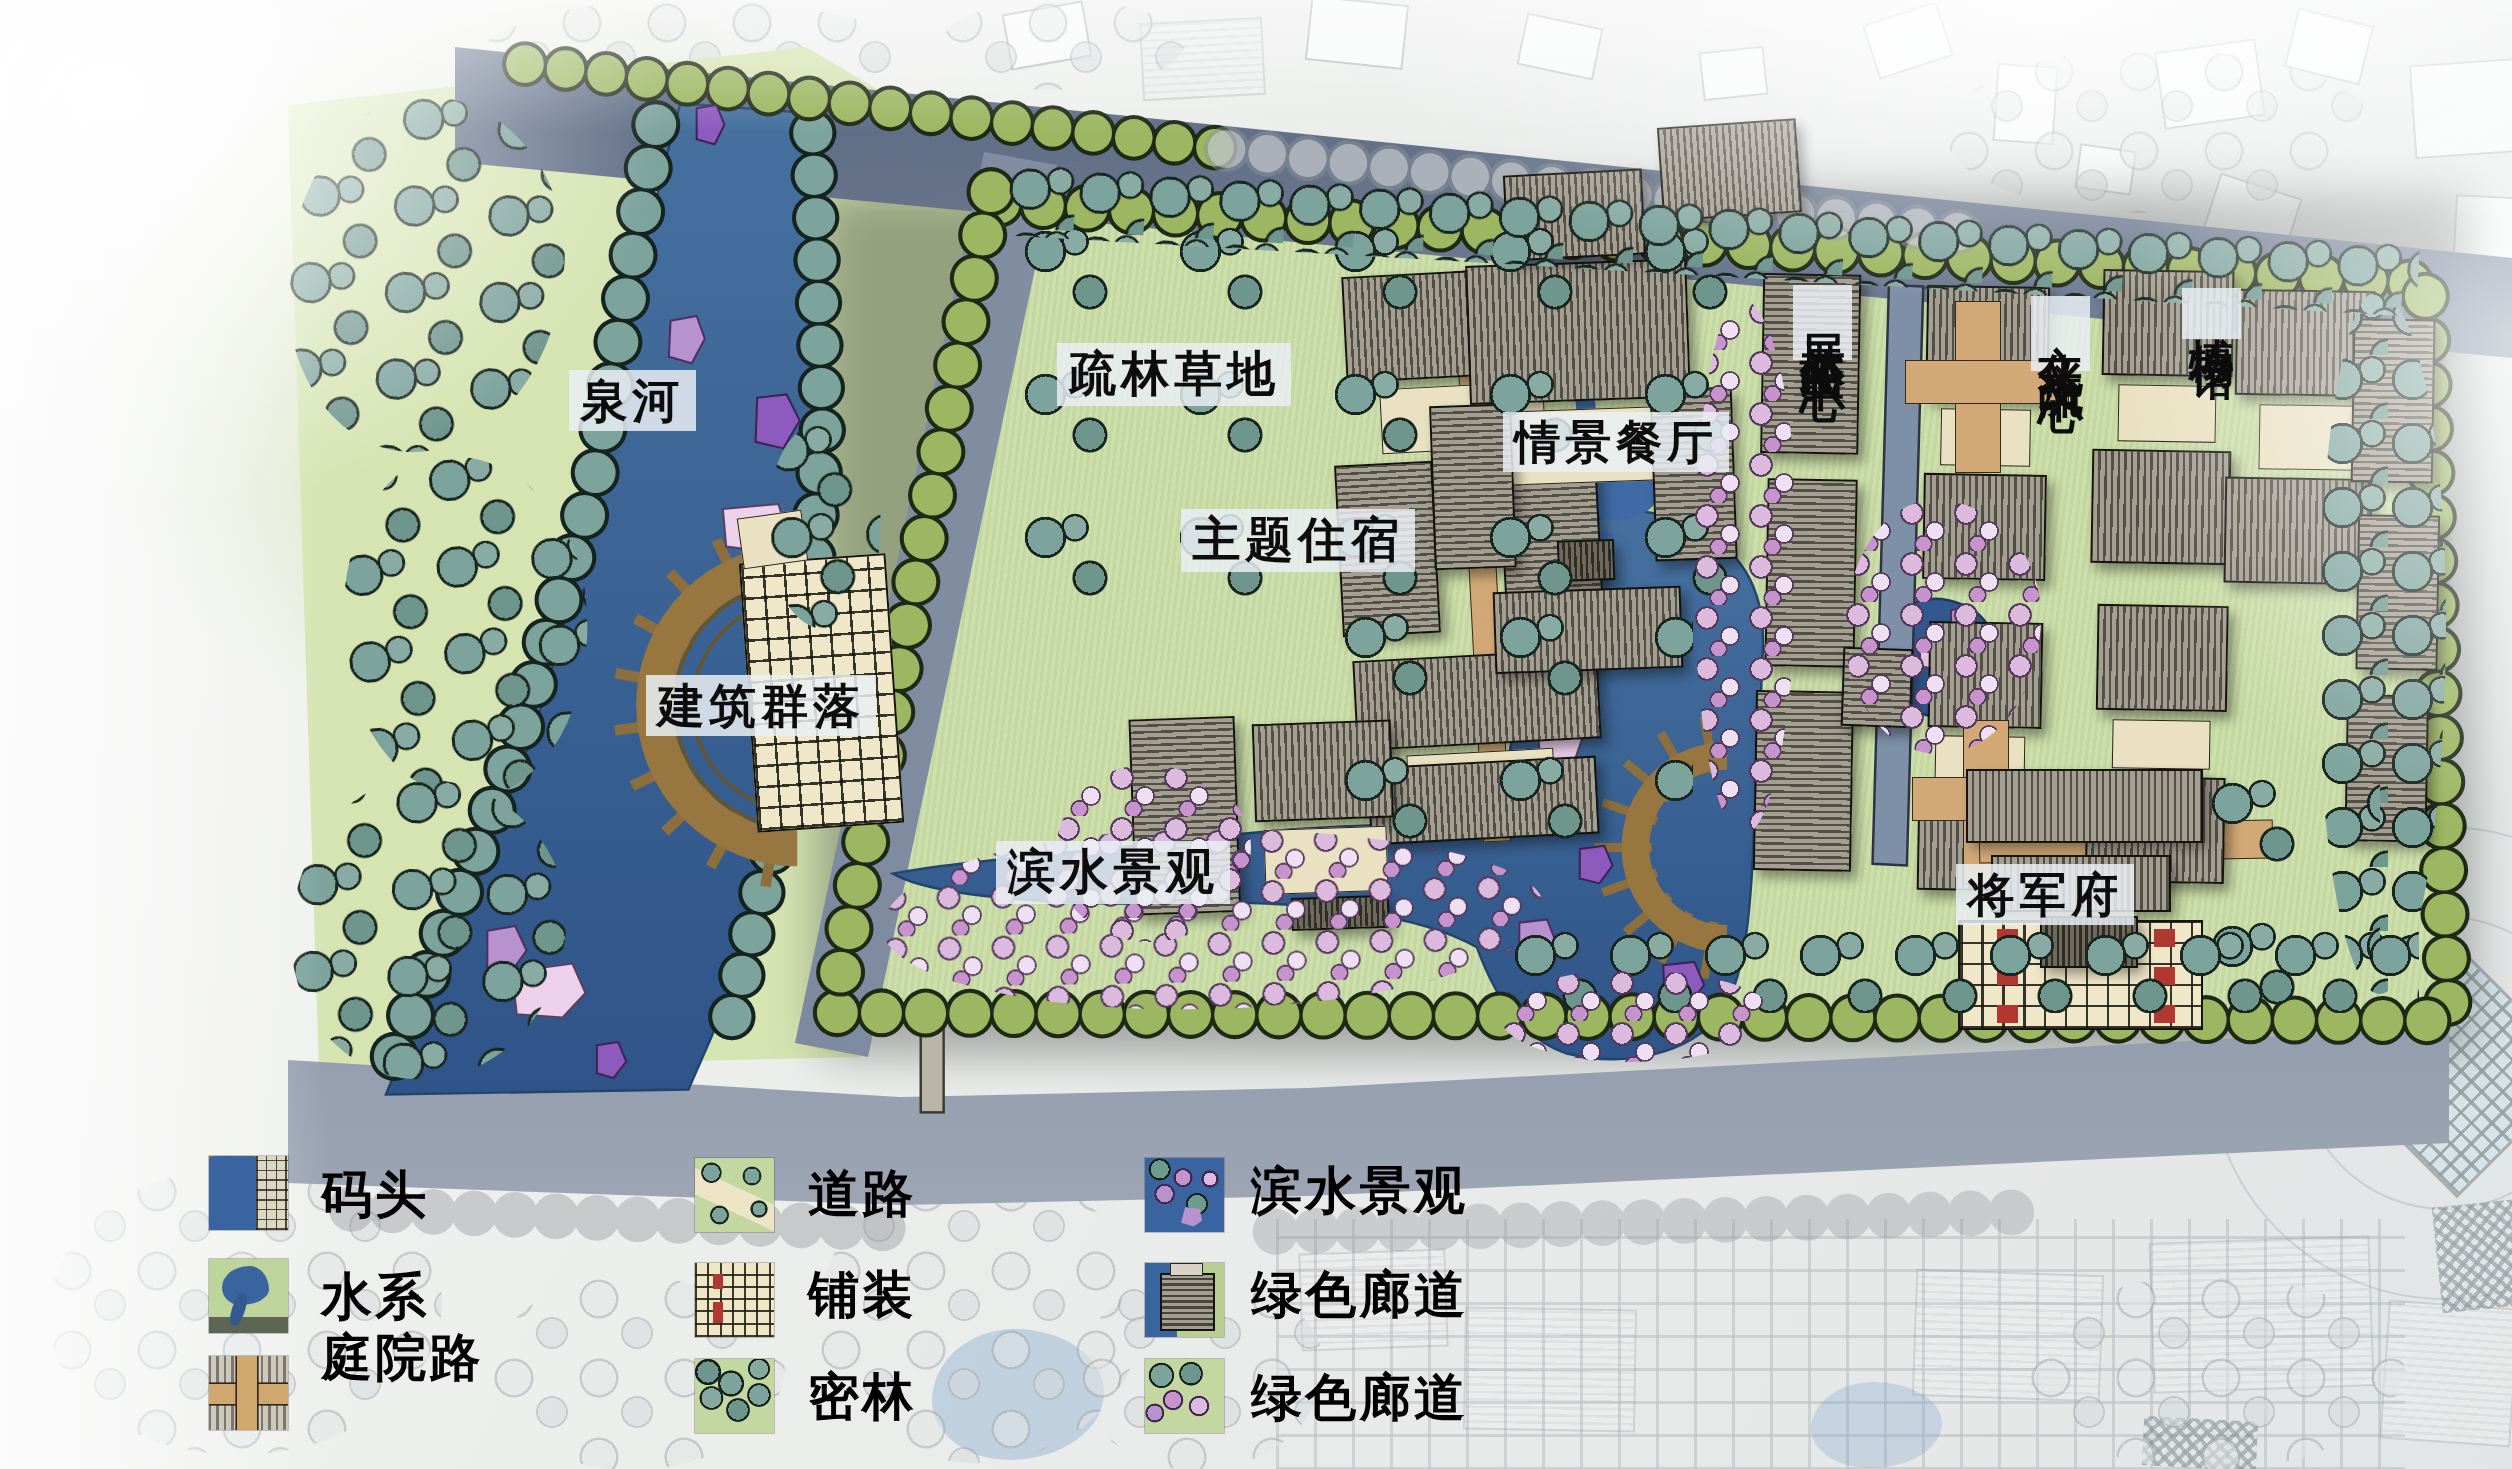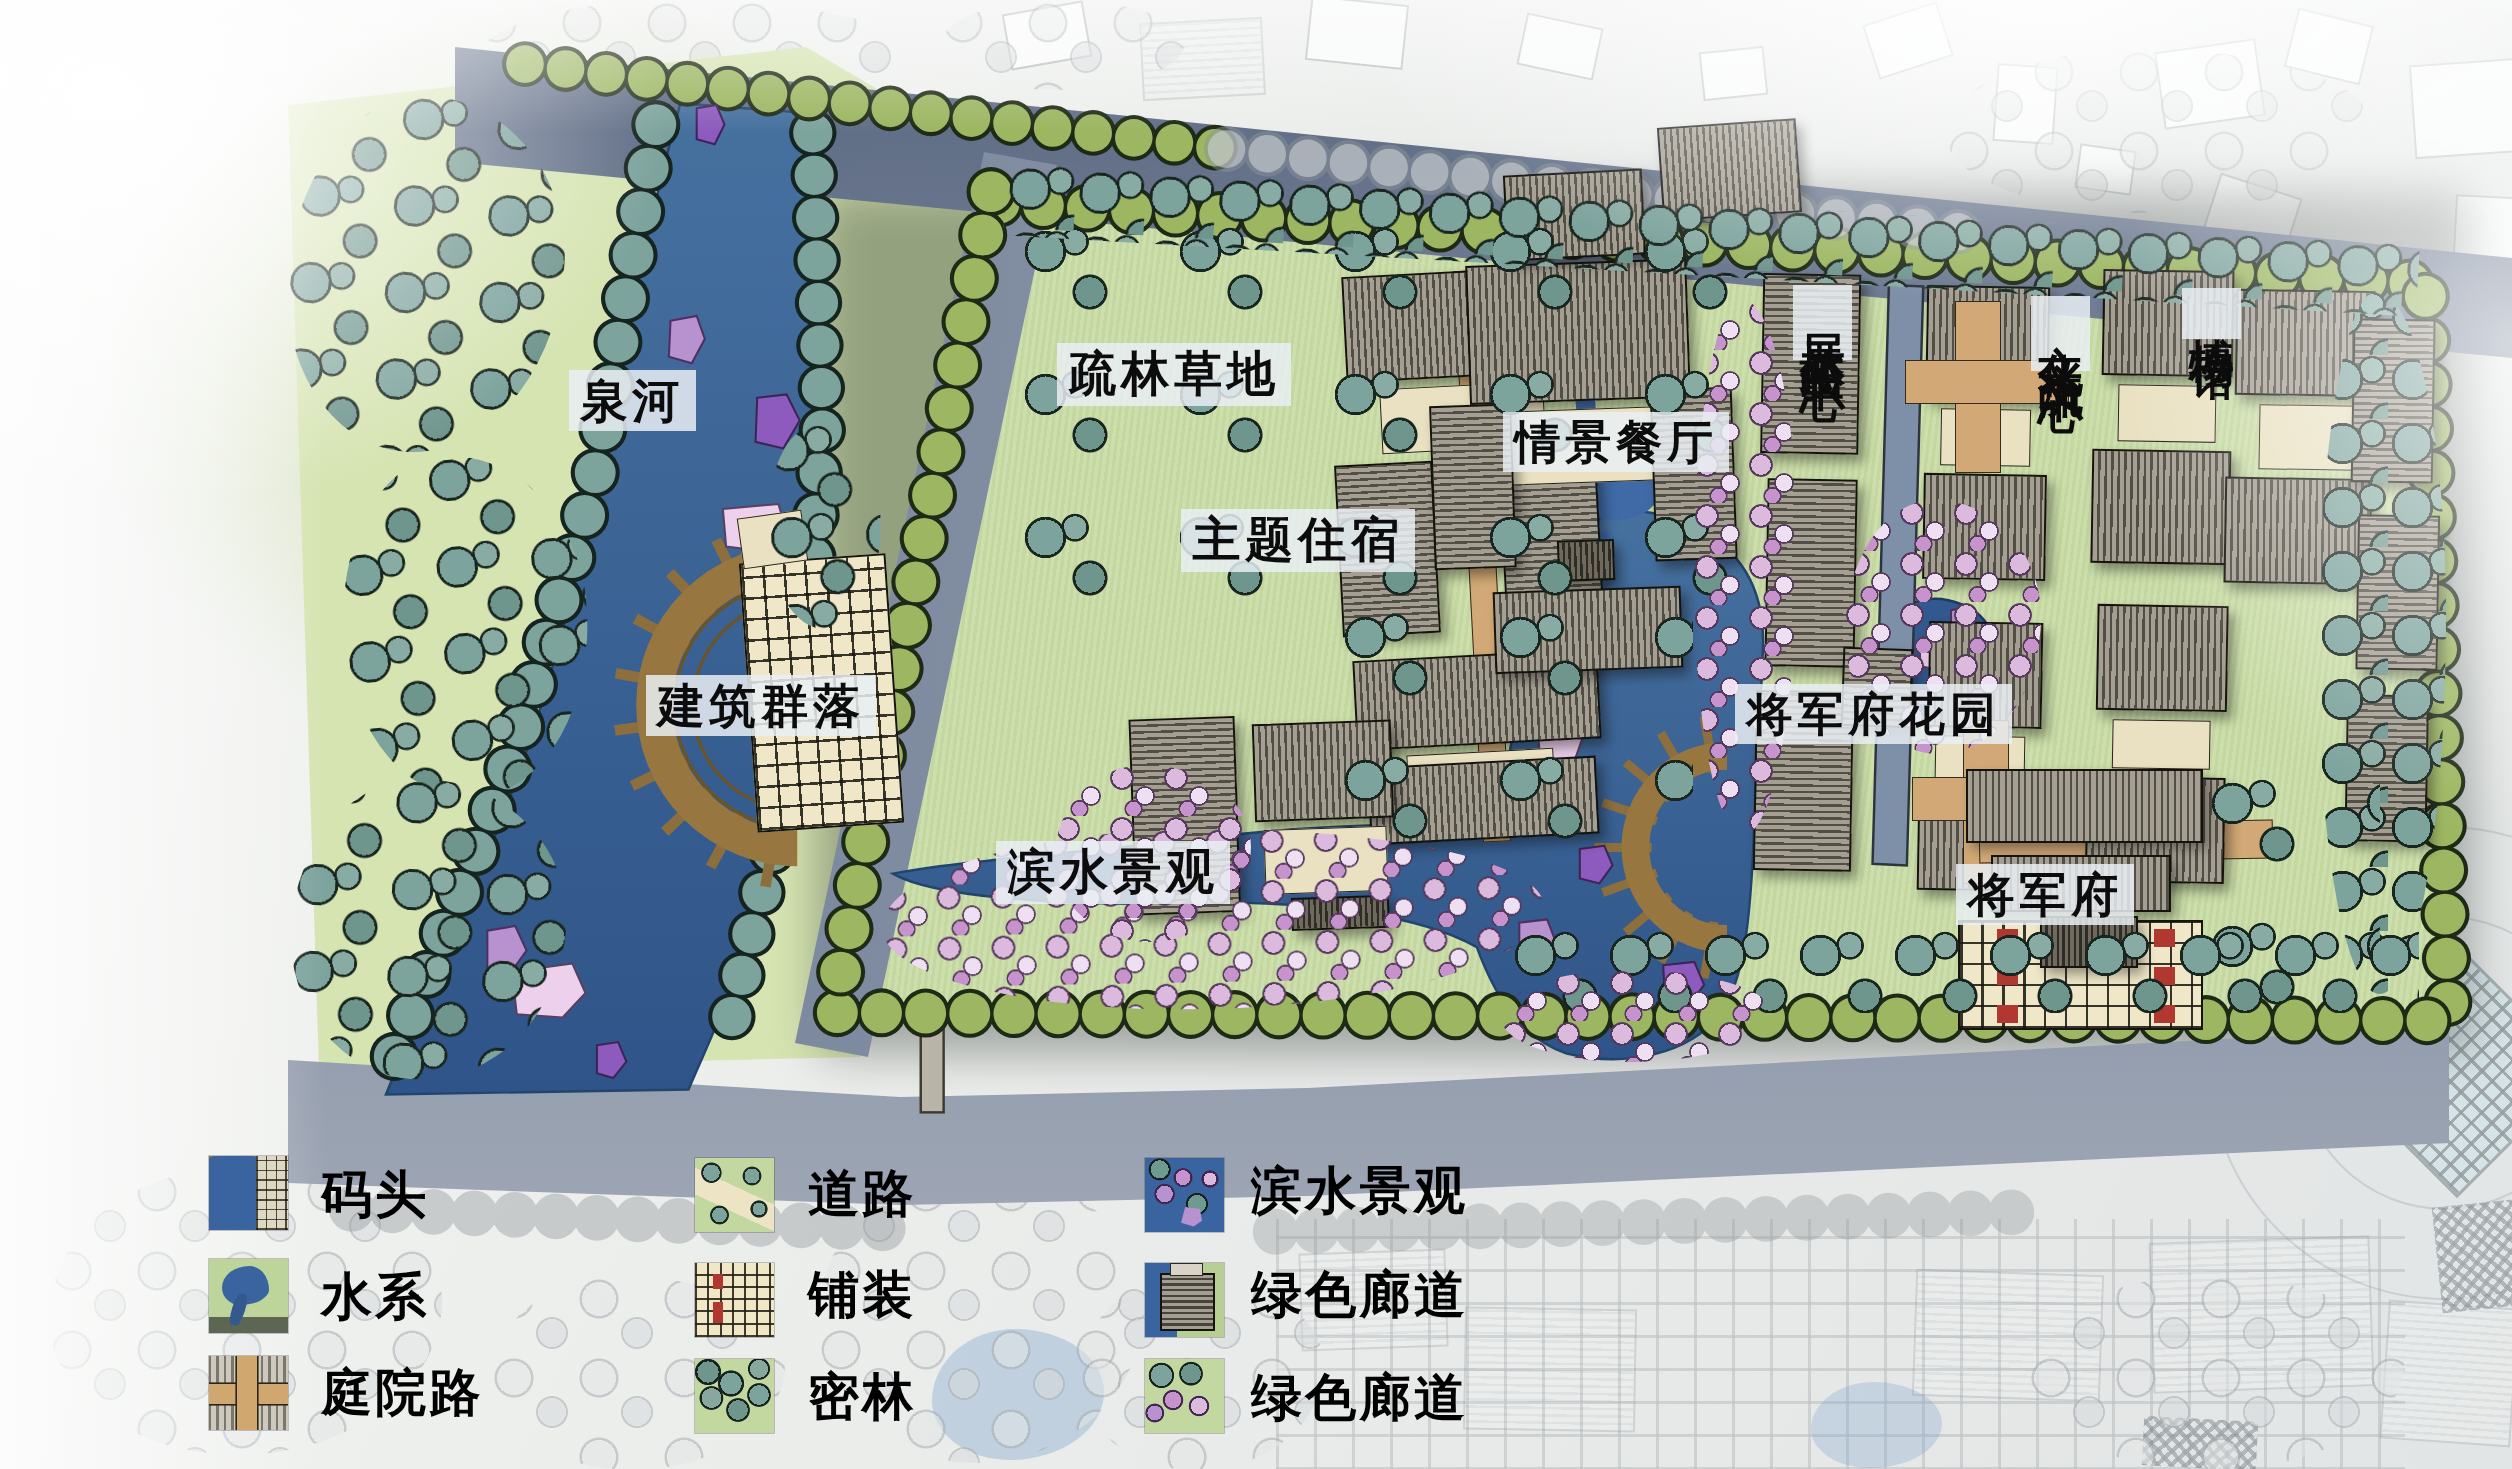--- a/index.html
+++ b/index.html
@@ -380,30 +380,29 @@
 
   <div class="lbl" style="left:569px;top:370px">泉河</div>
   <div class="lbl" style="left:646px;top:675px">建筑群落</div>
   <div class="lbl s54" style="left:1057px;top:343px">疏林草地</div>
   <div class="lbl s54" style="left:1181px;top:509px">主题住宿</div>
   <div class="lbl s56" style="left:1503px;top:412px">情景餐厅</div>
   <div class="lbl s54" style="left:996px;top:841px">滨水景观</div>
   <div class="lbl v" style="left:1793px;top:285px">展示体验中心</div>
   <div class="lbl v" style="left:2031px;top:296px">文化交流中心</div>
   <div class="lbl v" style="left:2182px;top:288px">博物馆</div>
-  <div class="lbl s56" style="left:1735px;top:684px">将军府花园</div>
   <div class="lbl" style="left:1956px;top:864px">将军府</div>
 
   <div>
     <div class="sw sw-dock" style="left:209px;top:1156px"></div>
     <div class="leg-label" style="left:321px;top:1169px">码头</div>
     <div class="sw sw-water" style="left:209px;top:1259px"></div>
     <div class="leg-label" style="left:321px;top:1271px">水系</div>
     <div class="sw sw-court" style="left:209px;top:1356px"></div>
-    <div class="leg-label" style="left:321px;top:1367px">庭院路</div>
+    <div class="leg-label" style="left:321px;top:1332px">庭院路</div>
 
     <div class="sw sw-road" style="left:695px;top:1158px"></div>
     <div class="leg-label" style="left:808px;top:1168px">道路</div>
     <div class="sw sw-paving" style="left:695px;top:1263px"></div>
     <div class="leg-label" style="left:808px;top:1269px">铺装</div>
     <div class="sw sw-forest" style="left:695px;top:1359px"></div>
     <div class="leg-label" style="left:808px;top:1371px">密林</div>
 
     <div class="sw sw-waterfront" style="left:1145px;top:1158px"></div>
     <div class="leg-label" style="left:1251px;top:1165px">滨水景观</div>

